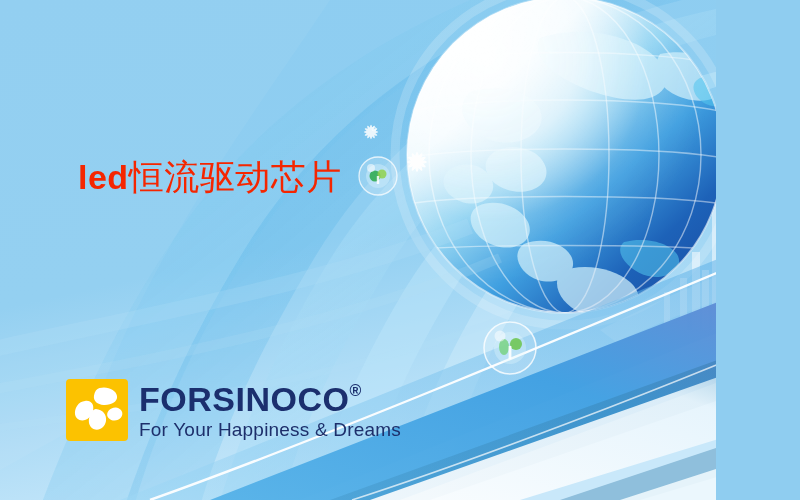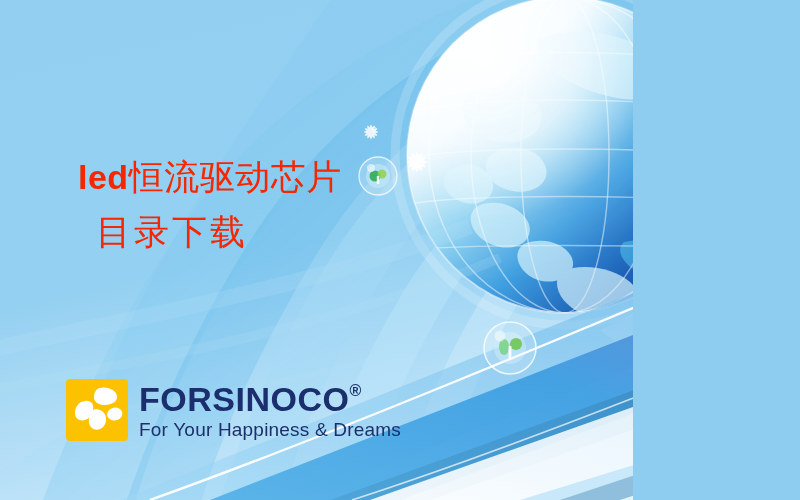--- a/index.html
+++ b/index.html
@@ -5,21 +5,21 @@
 <style>
   * { margin:0; padding:0; box-sizing:border-box; }
   html, body {
     width:800px; height:500px;
     overflow:hidden;
     font-family:"Liberation Sans", sans-serif;
     background:#8fcdf0;
   }
   #banner {
     position:relative;
-    width:633px; height:500px;
+    width:716px; height:500px;
     overflow:hidden;
     background:linear-gradient(165deg,#8ecdf1 0%,#8ccbf0 40%,#a4d8f4 72%,#c3e5f8 100%);
   }
   .svg-layer { position:absolute; left:0; top:0; width:800px; height:500px; }
 
   
   #title-block {
     position:absolute;
     left:78px; top:160px;
     z-index:40;
@@ -275,21 +275,20 @@
         <rect x="-1.2" y="-1" width="2.4" height="11" fill="#ffffff" opacity="0.9"></rect>
         <circle cx="-8" cy="-10" r="4.5" fill="#ffffff" opacity="0.5"></circle>
       </g>
     </g>
   </svg>
 
   <div id="title-block">
     <div class="title-line l1">
       <span class="latin">led</span><span class="cjk">恒流驱动芯片</span>
     </div>
-    <div class="title-line l2">目录下载</div>
   </div>
 
   <div id="logo">
     <div id="logo-mark">
       <svg width="62" height="62" viewBox="0 0 62 62" aria-hidden="true">
         <g fill="#ffffff">
           <path d="M33.5,9 C42,7 50,11 51,17 C52,22.5 45,26.5 37.5,26 C31.5,25.6 27,22 28,16.5 C28.7,12.6 30.5,9.7 33.5,9 Z"></path>
           <path d="M50,28.5 C56,29.5 58,34.5 55,38.5 C52,42.5 45.5,42.5 42.5,39 C39.8,35.8 41.5,31 45.5,29.4 C47,28.8 48.6,28.3 50,28.5 Z"></path>
           <path d="M30,30 C36.5,30.5 41,35.5 40,42 C39,48.5 33,52.5 27.5,50 C22.5,47.7 21.5,41 24.5,35 C26,32 27.8,29.8 30,30 Z"></path>
           <path d="M19,22 C25,21 28.5,25.5 27,32 C25.5,38.5 19,43 13.5,41 C8.5,39.2 7.5,32.5 11,27 C13.2,23.6 16,22.4 19,22 Z"></path>

